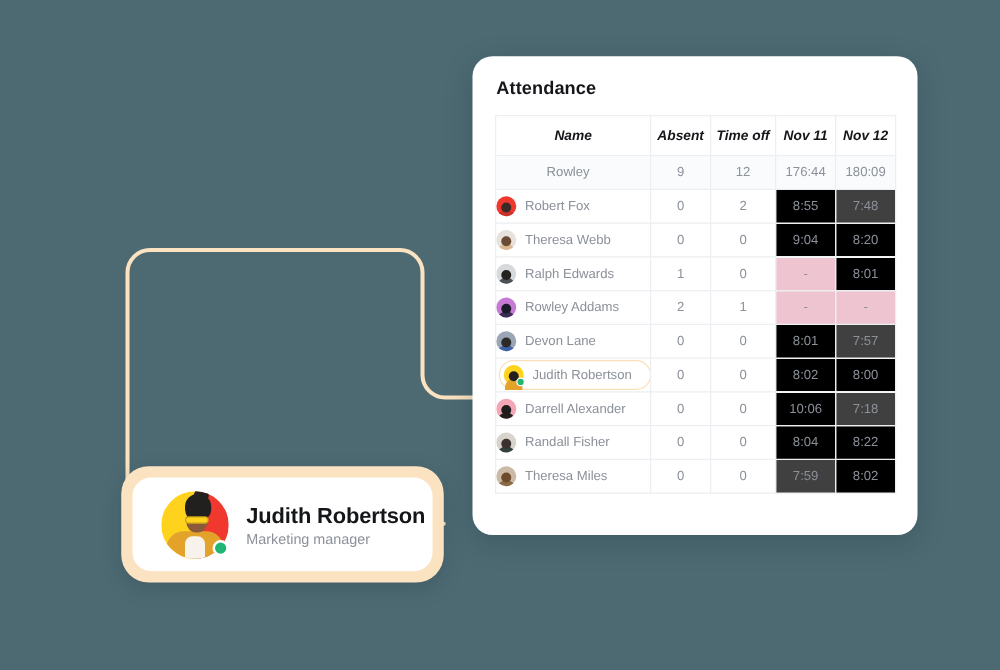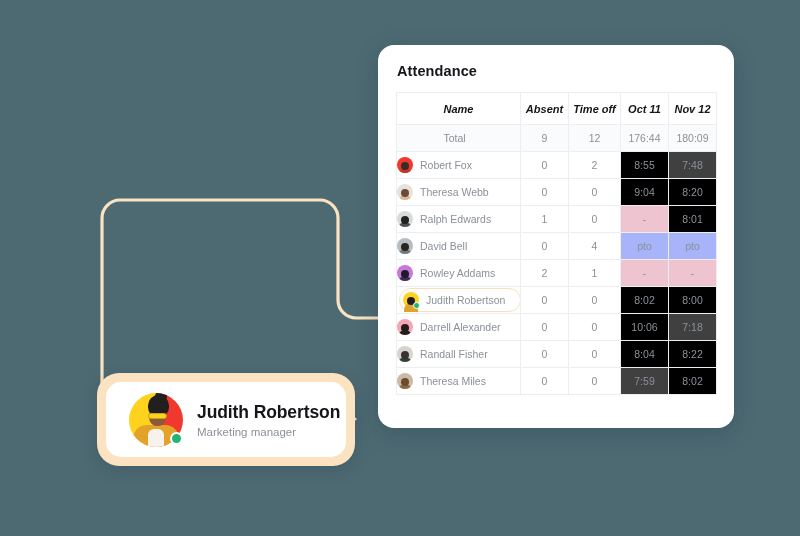--- a/index.html
+++ b/index.html
@@ -261,29 +261,29 @@
         <col class="c-absent">
         <col class="c-timeoff">
       <col class="c-day">
         <col class="c-day">
     </colgroup>
     <thead>
       <tr>
         <th>Name</th>
         <th>Absent</th>
         <th>Time off</th>
-        <th>Oct 11</th>
+        <th>Nov 11</th>
         <th>Nov 12</th>
       </tr>
     </thead>
     <tbody id="table-body">
       <tr class="total-row">
         <td class="name-cell">
           <div class="name-inner" style="justify-content:center;padding-right:8px;">
-            <span class="name-label">Total</span>
+            <span class="name-label">Rowley</span>
           </div>
         </td>
         <td>9</td>
         <td>12</td>
         <td>176:44</td>
         <td>180:09</td>
       </tr>
     <tr>
           <td class="name-cell">
             <div class="name-inner">
@@ -325,46 +325,46 @@
             </div>
           </td>
           <td>1</td>
           <td>0</td>
           <td class="v-pink">-</td>
           <td class="v-green">8:01</td>
         </tr>
         <tr>
           <td class="name-cell">
             <div class="name-inner">
-              <div class="avatar" style="background: rgb(183, 188, 193);">
-                <div class="body" style="background: rgb(109, 122, 134);"></div>
-                <div class="head" style="background: rgb(42, 35, 32);"></div>
-              </div>
-              <span class="name-label">David Bell</span>
-            </div>
-          </td>
-          <td>0</td>
-          <td>4</td>
-          <td class="v-blue">pto</td>
-          <td class="v-blue">pto</td>
-        </tr>
-        <tr>
-          <td class="name-cell">
-            <div class="name-inner">
               <div class="avatar" style="background: rgb(199, 122, 212);">
                 <div class="body" style="background: rgb(58, 47, 82);"></div>
                 <div class="head" style="background: rgb(29, 26, 43);"></div>
               </div>
               <span class="name-label">Rowley Addams</span>
             </div>
           </td>
           <td>2</td>
           <td>1</td>
           <td class="v-pink">-</td>
           <td class="v-pink">-</td>
+        </tr>
+        <tr>
+          <td class="name-cell">
+            <div class="name-inner">
+              <div class="avatar" style="background: rgb(154, 166, 180);">
+                <div class="body" style="background: rgb(61, 98, 168);"></div>
+                <div class="head" style="background: rgb(44, 43, 42);"></div>
+              </div>
+              <span class="name-label">Devon Lane</span>
+            </div>
+          </td>
+          <td>0</td>
+          <td>0</td>
+          <td class="v-green">8:01</td>
+          <td class="v-peach">7:57</td>
         </tr>
         <tr>
           <td class="name-cell highlight">
             <div class="highlight-pill"></div>
             <div class="name-inner">
               <div class="avatar" style="background: rgb(255, 210, 30); overflow: visible;">
                 <div class="body" style="background: rgb(227, 163, 42);"></div>
                 <div class="head" style="background: rgb(34, 32, 31);"></div>
                 <div class="status-dot"></div>
               </div>

